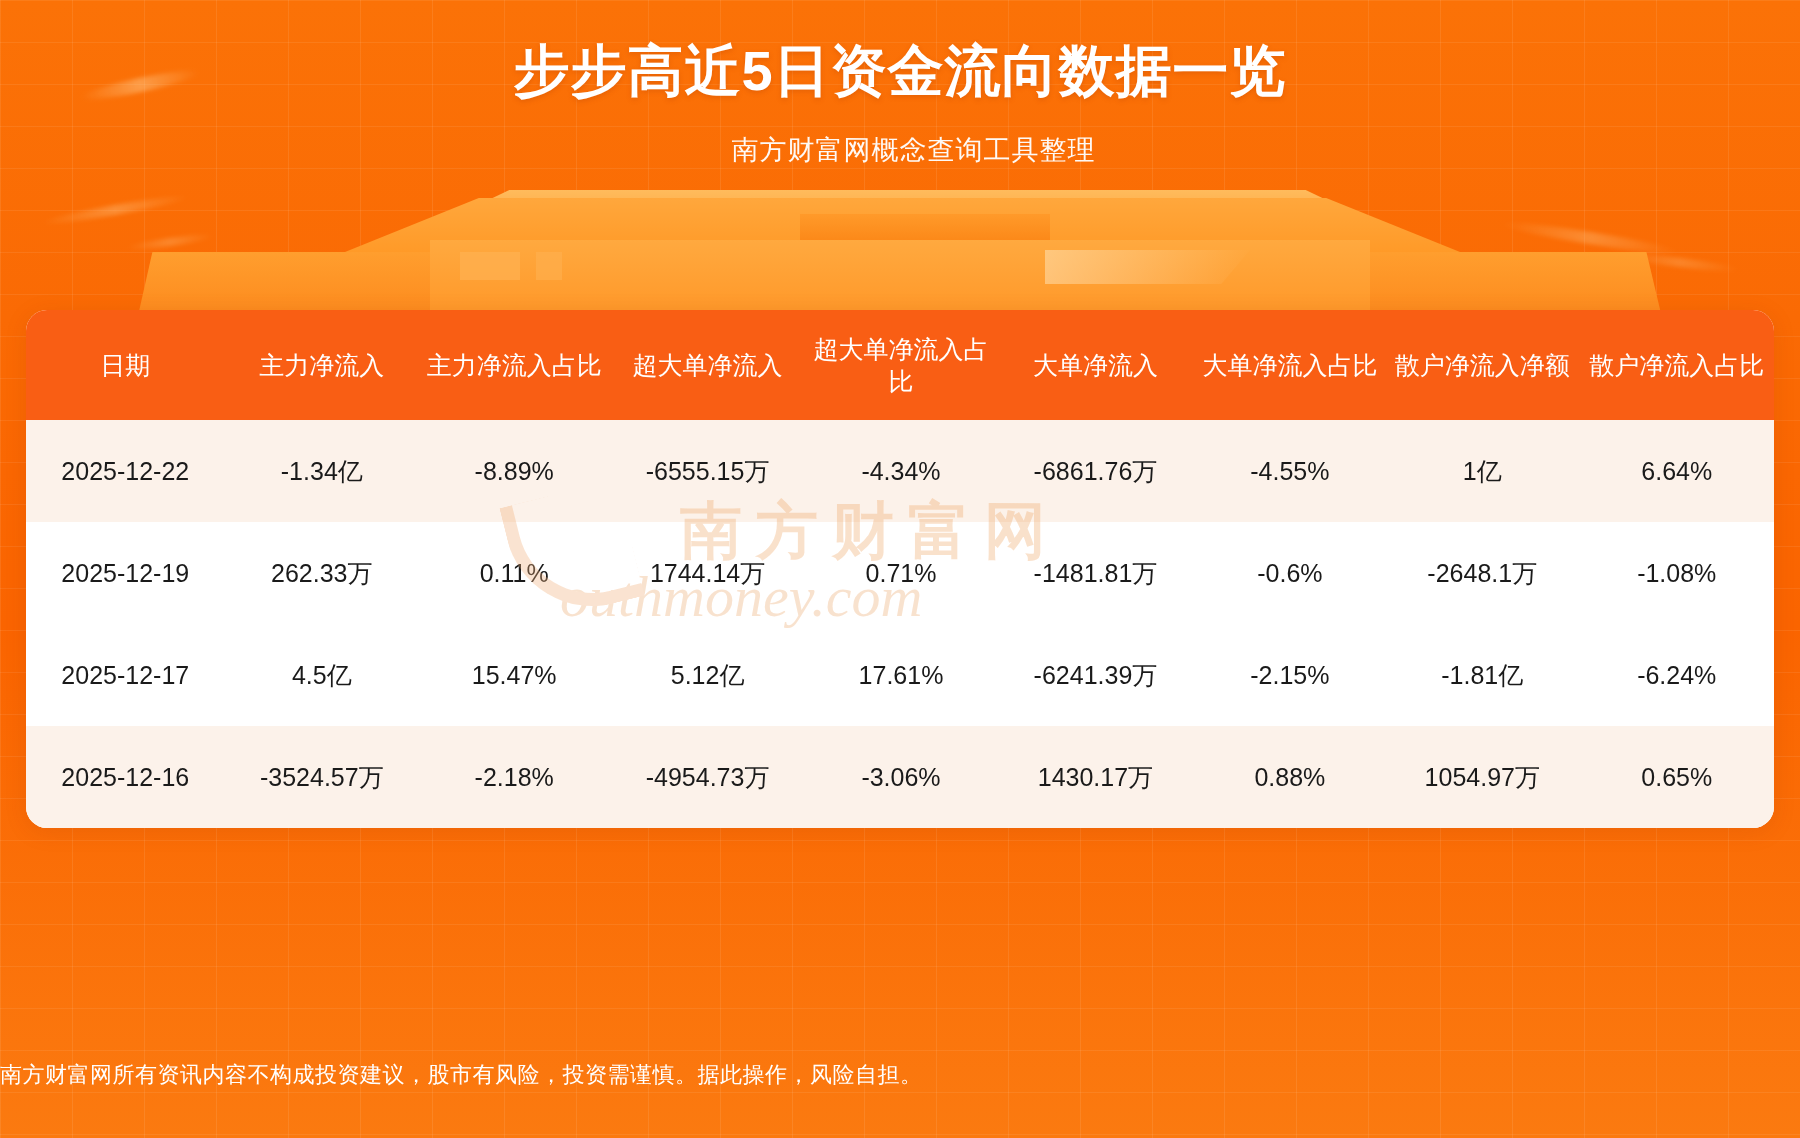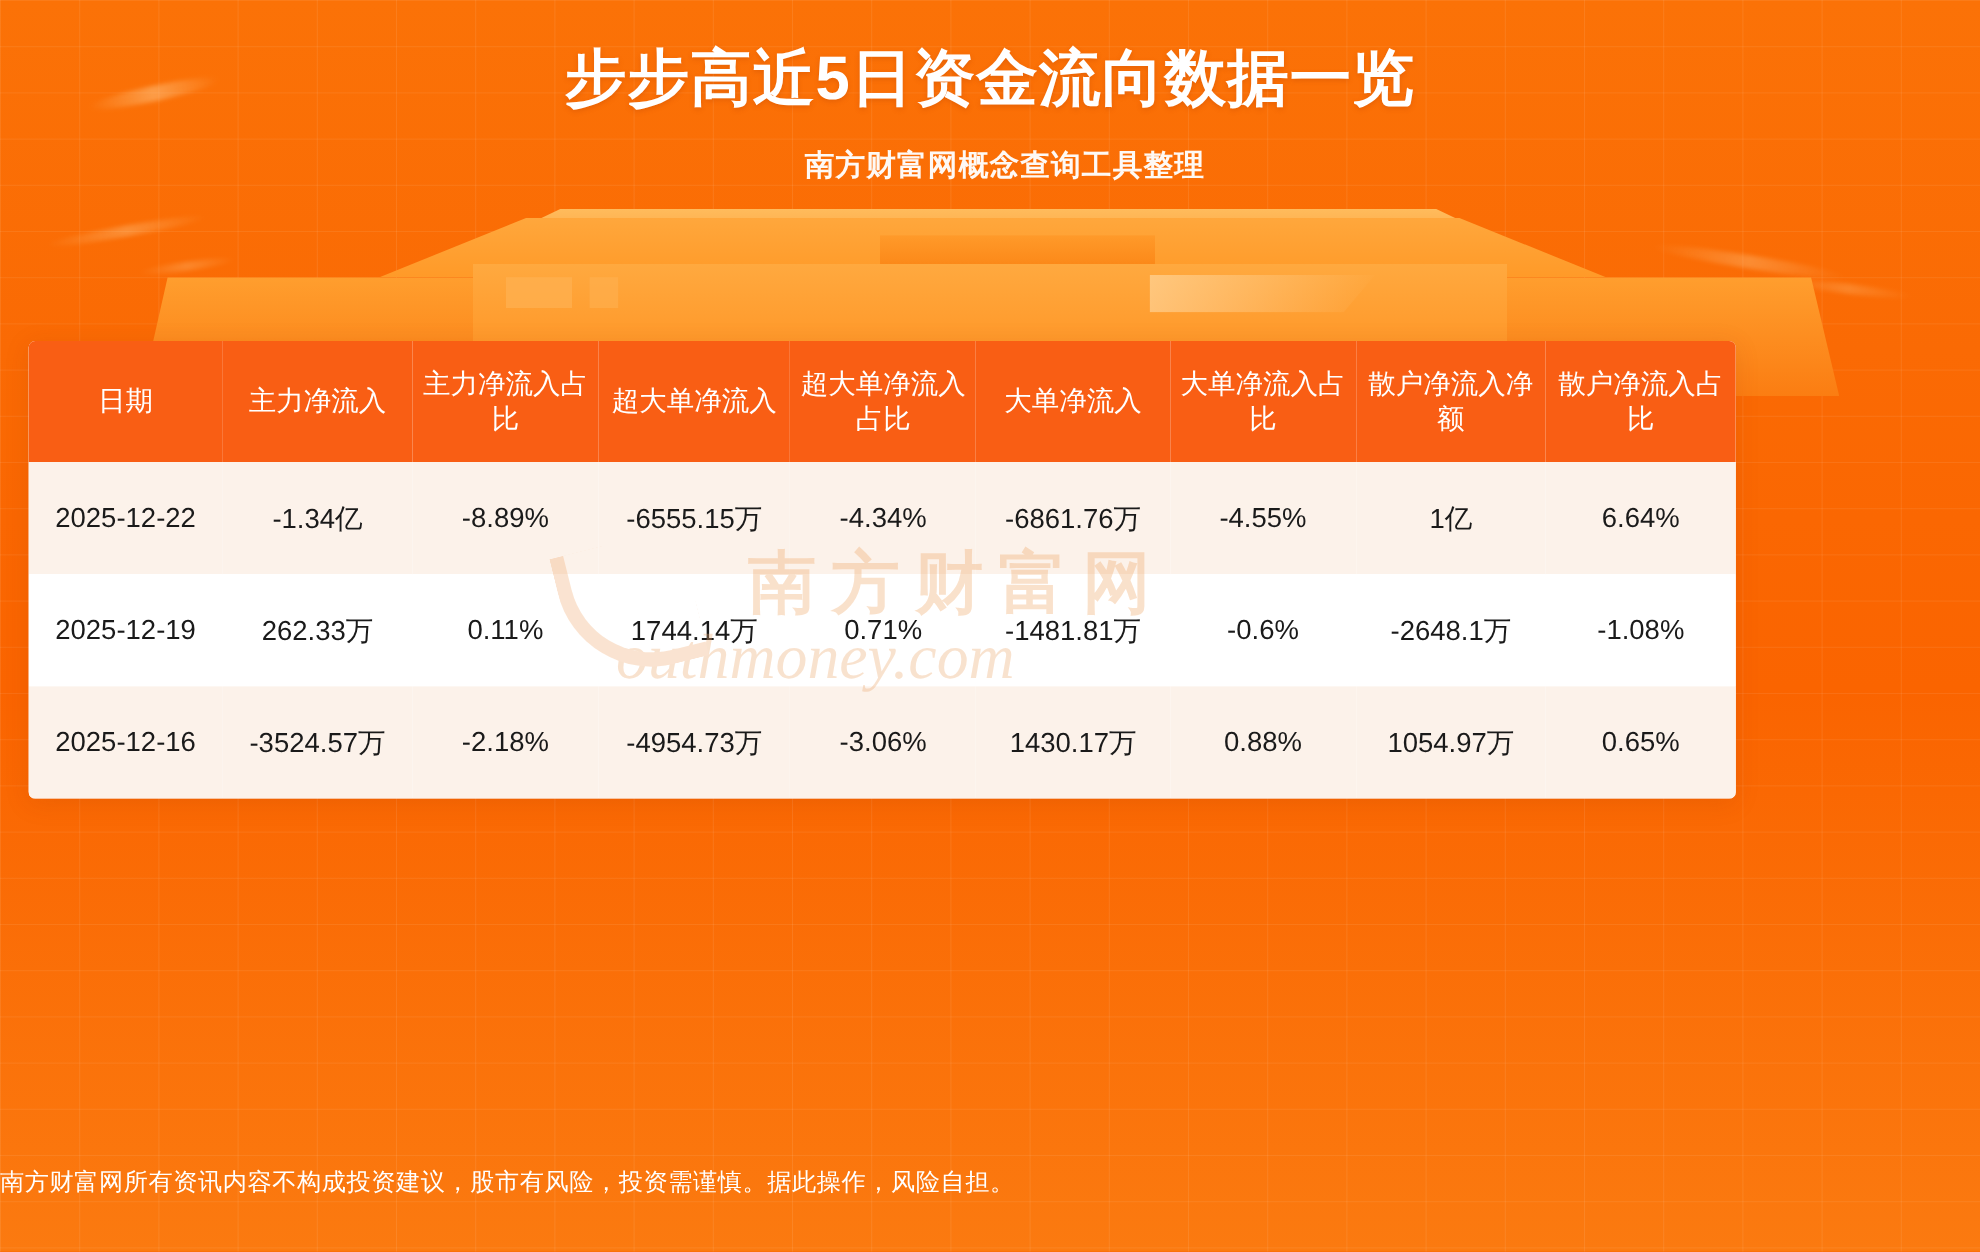--- a/index.html
+++ b/index.html
@@ -111,34 +111,34 @@
     color: #ffffff;
     letter-spacing: 1px;
     line-height: 1.25;
     text-shadow: 0 2px 5px rgba(180,60,0,0.28);
   }
 
   #page-subtitle {
     margin-top: 26px;
     font-size: 27px;
     color: #ffffff;
-    font-weight: bold;
+    font-weight: normal;
     letter-spacing: 1px;
     opacity: .96;
     padding-left: 27px;
   }
 
   
   #table-card {
     position: absolute;
     left: 26px;
     top: 310px;
-    width: 1552px;
+    width: 1748px;
     z-index: 7;
-    border-radius: 6px;
+    border-radius: 21px;
     overflow: hidden;
     background: #fff;
     box-shadow: 0 4px 22px rgba(150,50,0,0.13);
   }
 
   table {
     width: 100%;
     border-collapse: collapse;
     table-layout: fixed;
   }
@@ -304,20 +304,31 @@
         <td>2025-12-19</td>
         <td>262.33万</td>
         <td>0.11%</td>
         <td>1744.14万</td>
         <td>0.71%</td>
         <td>-1481.81万</td>
         <td>-0.6%</td>
         <td>-2648.1万</td>
         <td>-1.08%</td>
       </tr>
+      <tr class="row-even">
+        <td>2025-12-17</td>
+        <td>4.5亿</td>
+        <td>15.47%</td>
+        <td>5.12亿</td>
+        <td>17.61%</td>
+        <td>-6241.39万</td>
+        <td>-2.15%</td>
+        <td>-1.81亿</td>
+        <td>-6.24%</td>
+      </tr>
       <tr class="row-odd">
         <td>2025-12-16</td>
         <td>-3524.57万</td>
         <td>-2.18%</td>
         <td>-4954.73万</td>
         <td>-3.06%</td>
         <td>1430.17万</td>
         <td>0.88%</td>
         <td>1054.97万</td>
         <td>0.65%</td>

